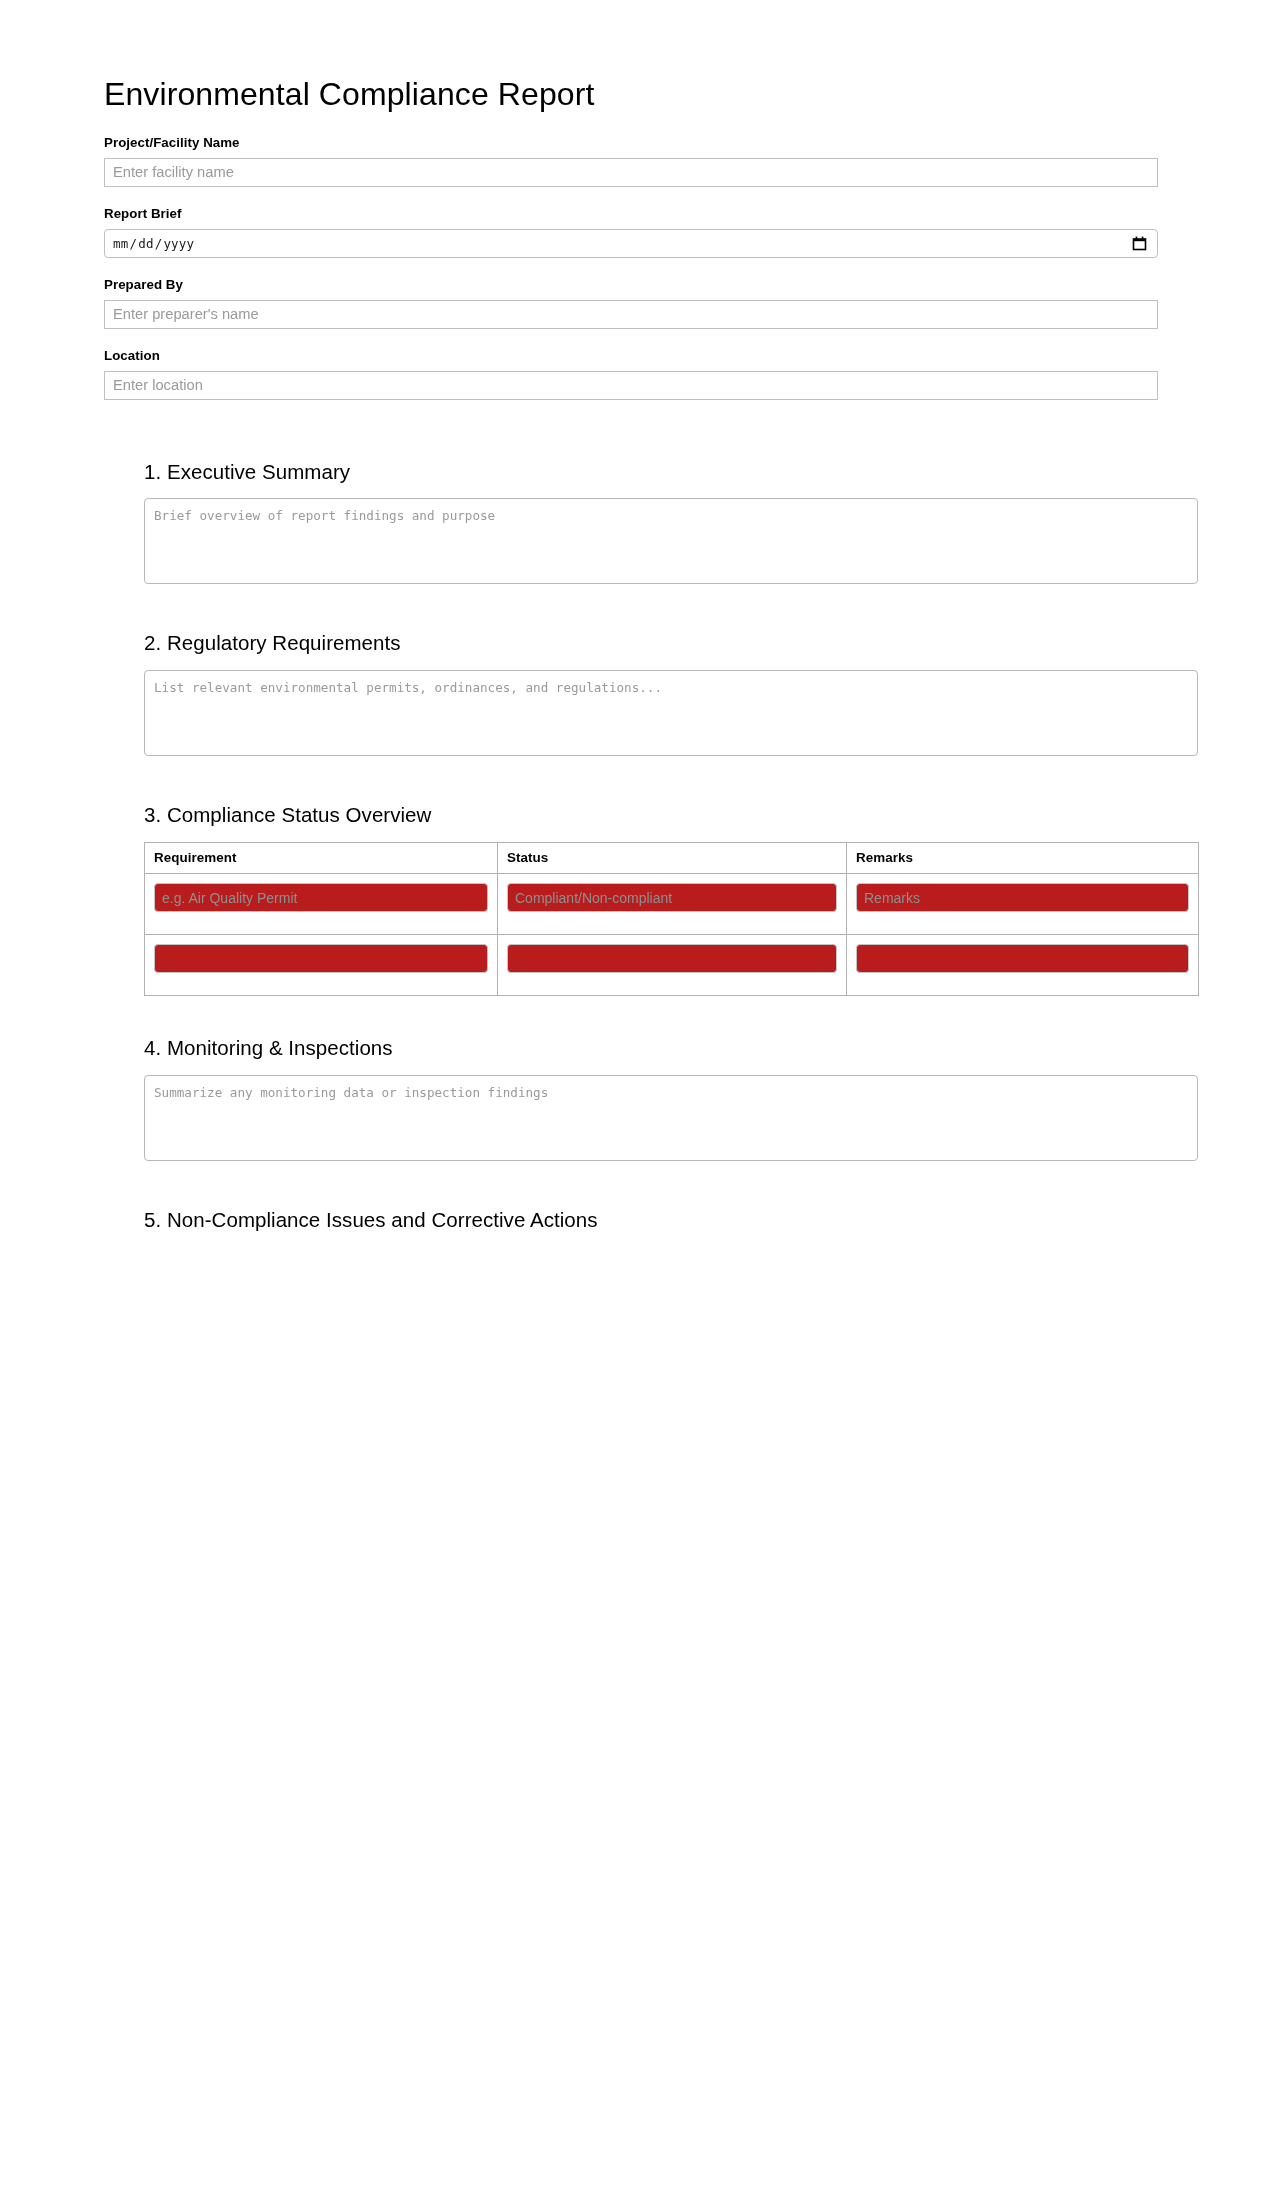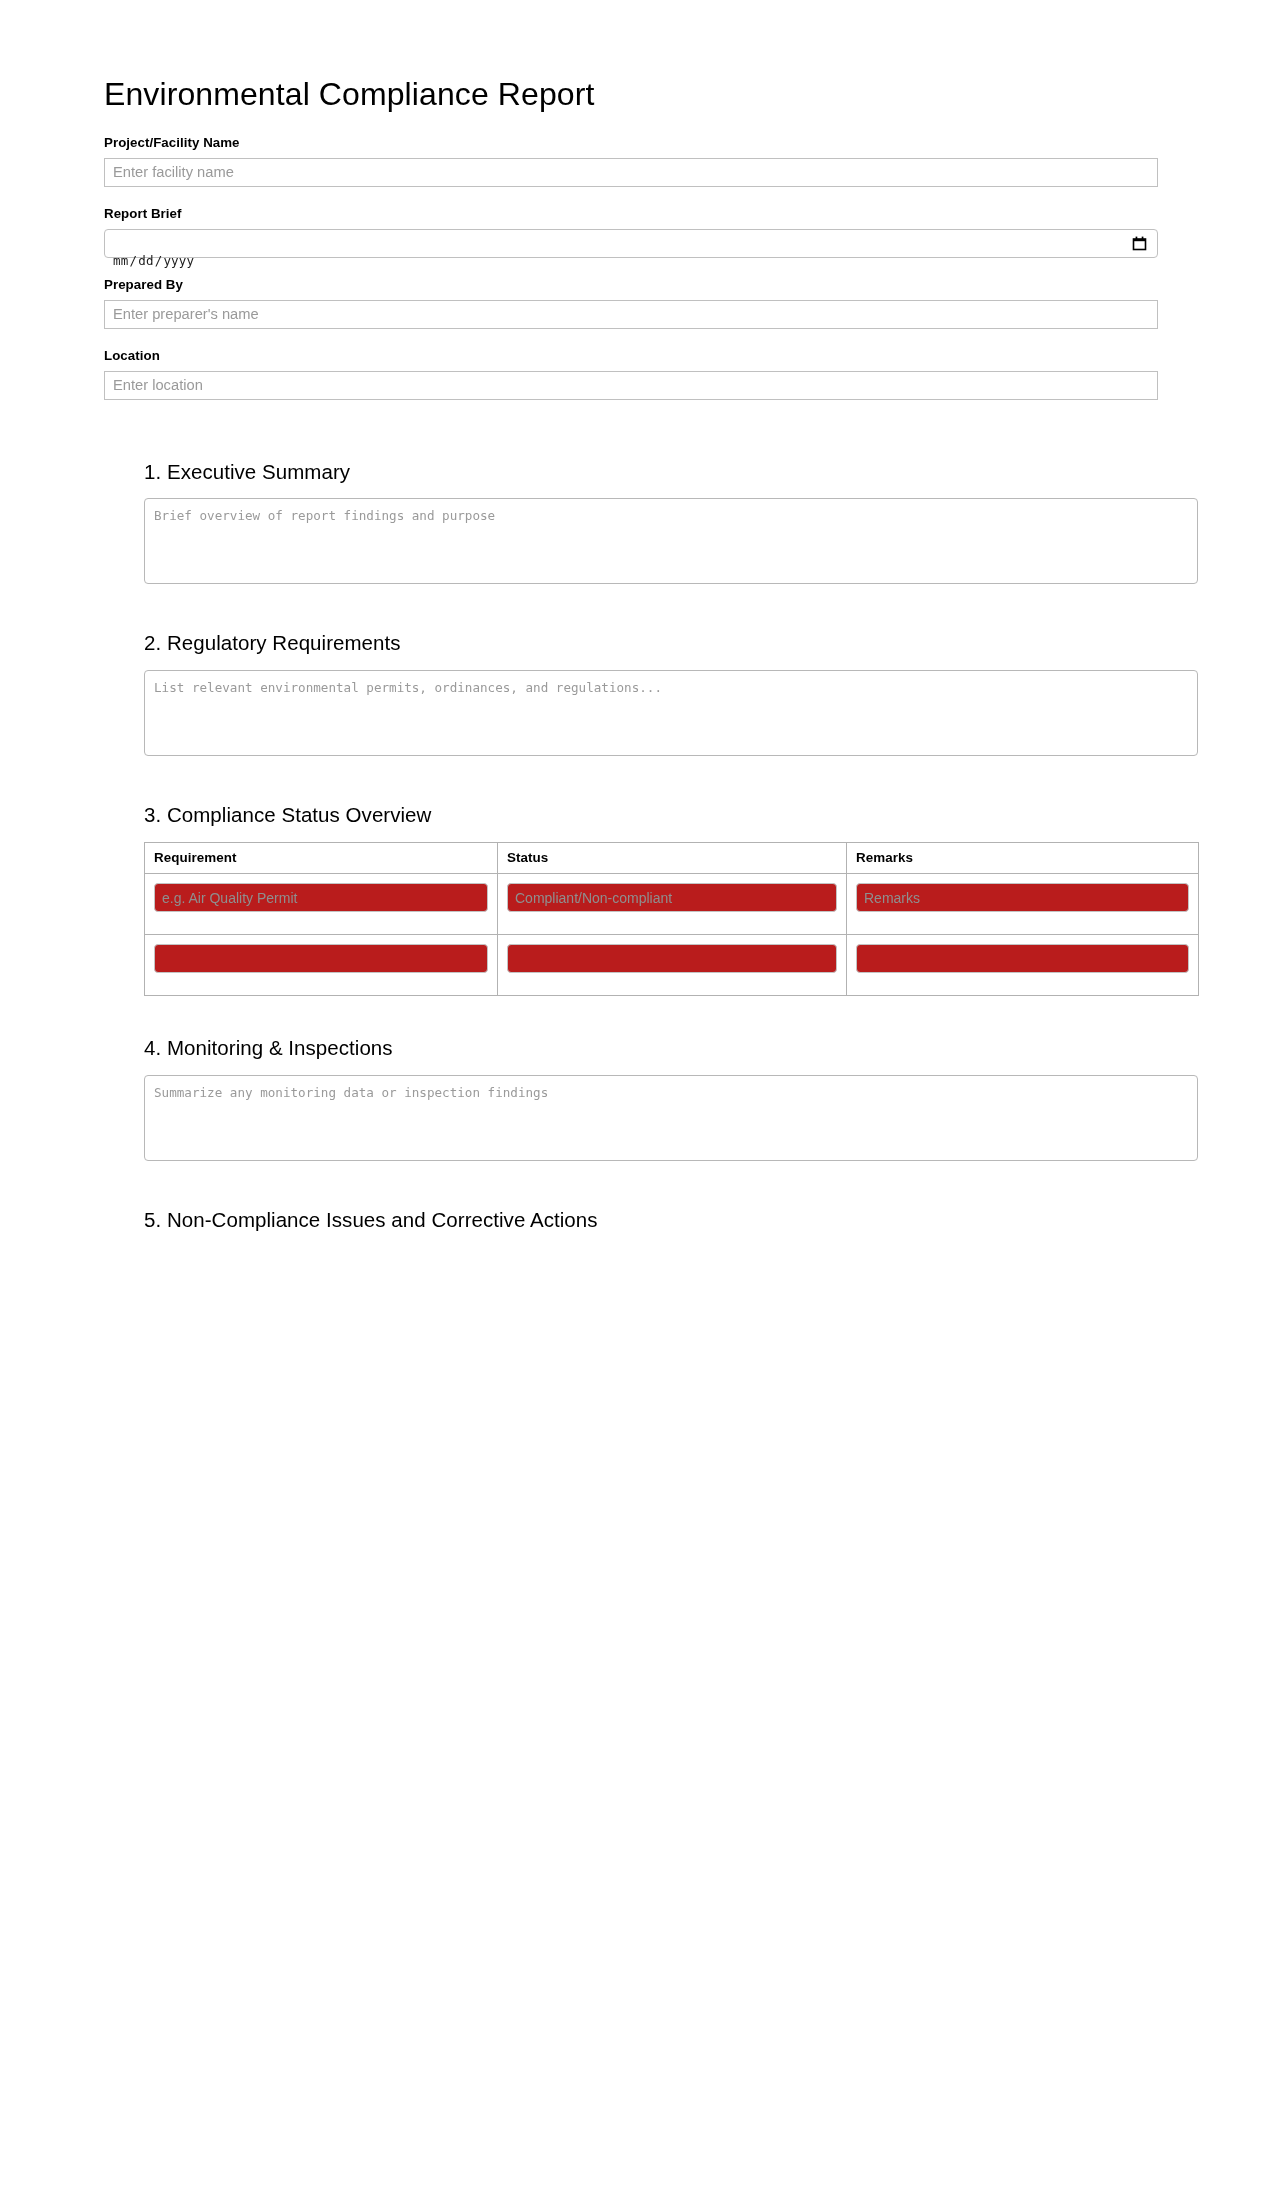--- a/index.html
+++ b/index.html
@@ -85,21 +85,21 @@
     outline: none;
     position: relative;
   }
   .date-row {
     position: relative;
     width: 1054px;
   }
   .date-face {
     position: absolute;
     left: 9px;
-    top: 17px;
+    top: 0;
     height: 29px;
     display: flex;
     align-items: center;
     font-family: "DejaVu Sans Mono", "Liberation Mono", monospace;
     font-size: 12.5px;
     color: #1a1a1a;
     letter-spacing: 0.2px;
     pointer-events: none;
   }
   .date-face .sep { padding: 0 1px; }

